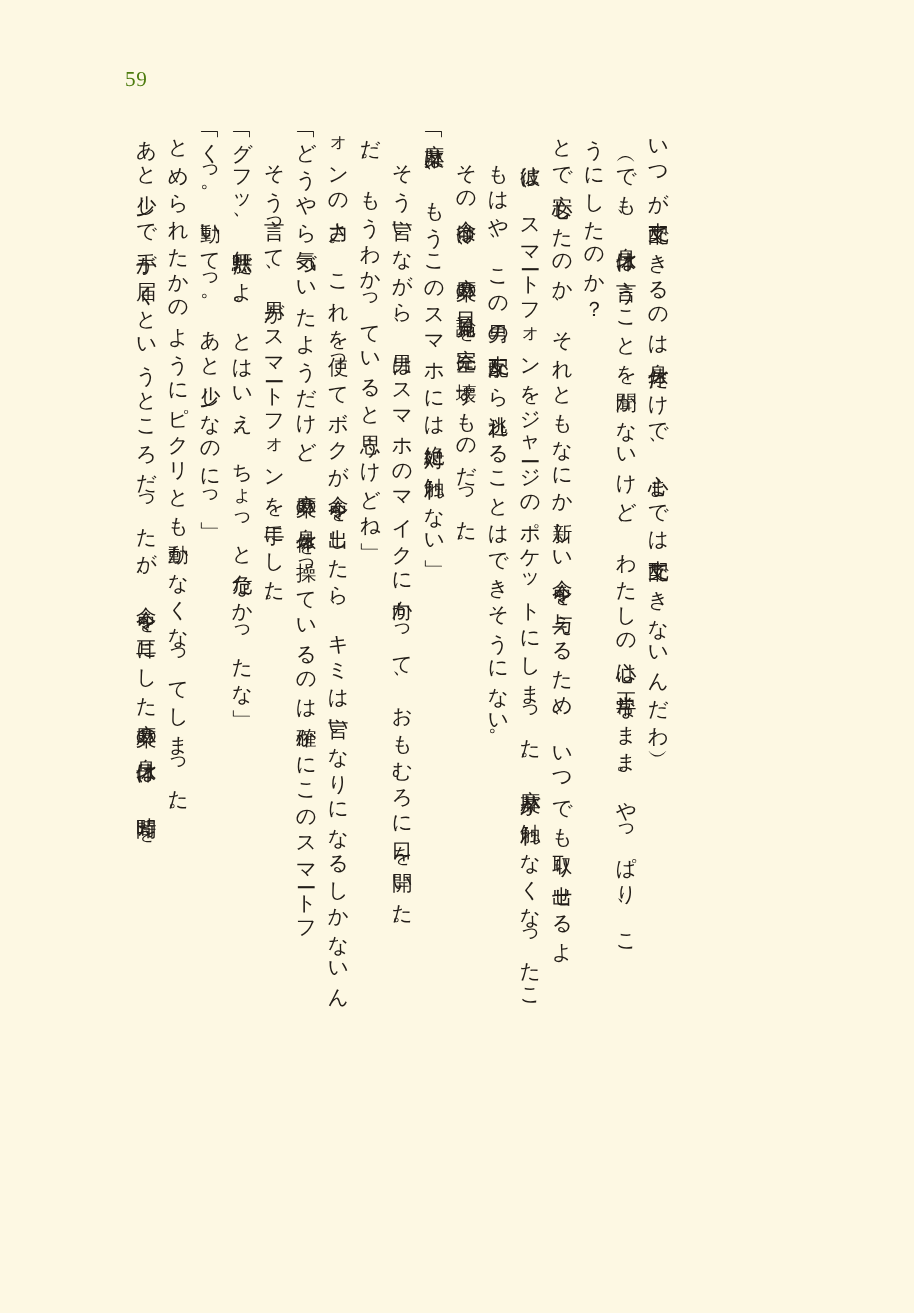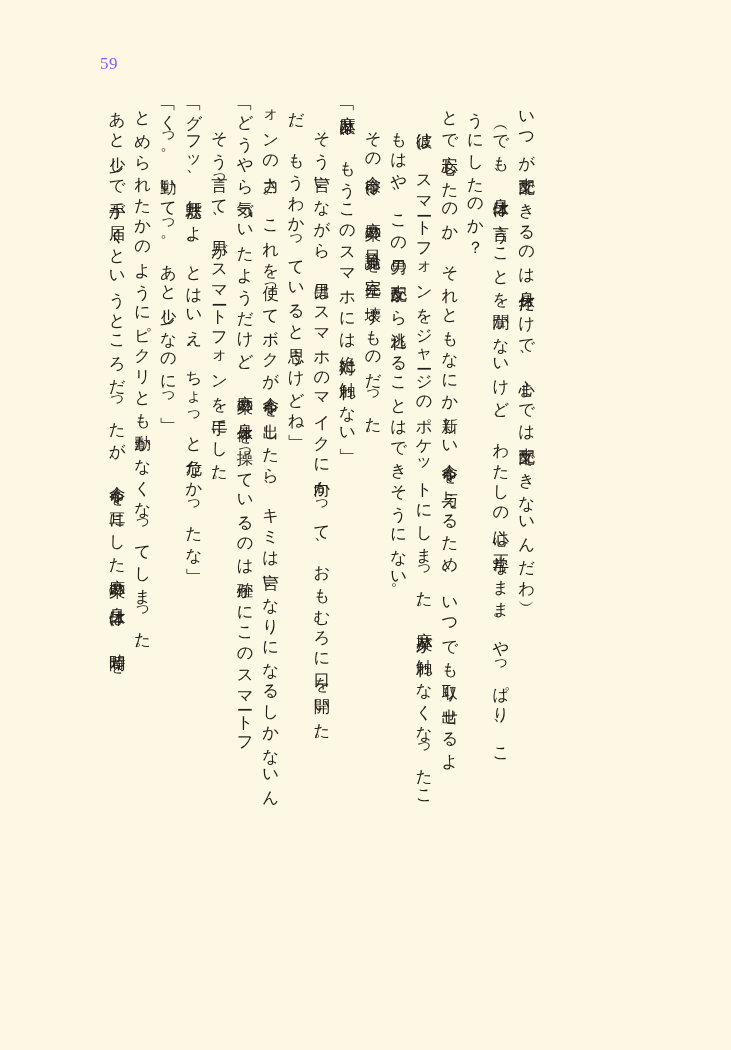--- a/index.html
+++ b/index.html
@@ -16,21 +16,21 @@
     height: 1050px;
     background: #fdf8e3;
     overflow: hidden;
     box-sizing: border-box;
   }
   .page-number {
     position: absolute;
     top: 54px;
     left: 100px;
     font-size: 17px;
-    color: #8b5cf6;
+    color: #4d7c0f;
     letter-spacing: 0.5px;
     font-family: "Liberation Serif", "DejaVu Serif", serif;
   }
   .text-block {
     position: absolute;
     top: 100px;
     right: 72px;
     height: 865px;
     width: 560px;
     display: flex;

